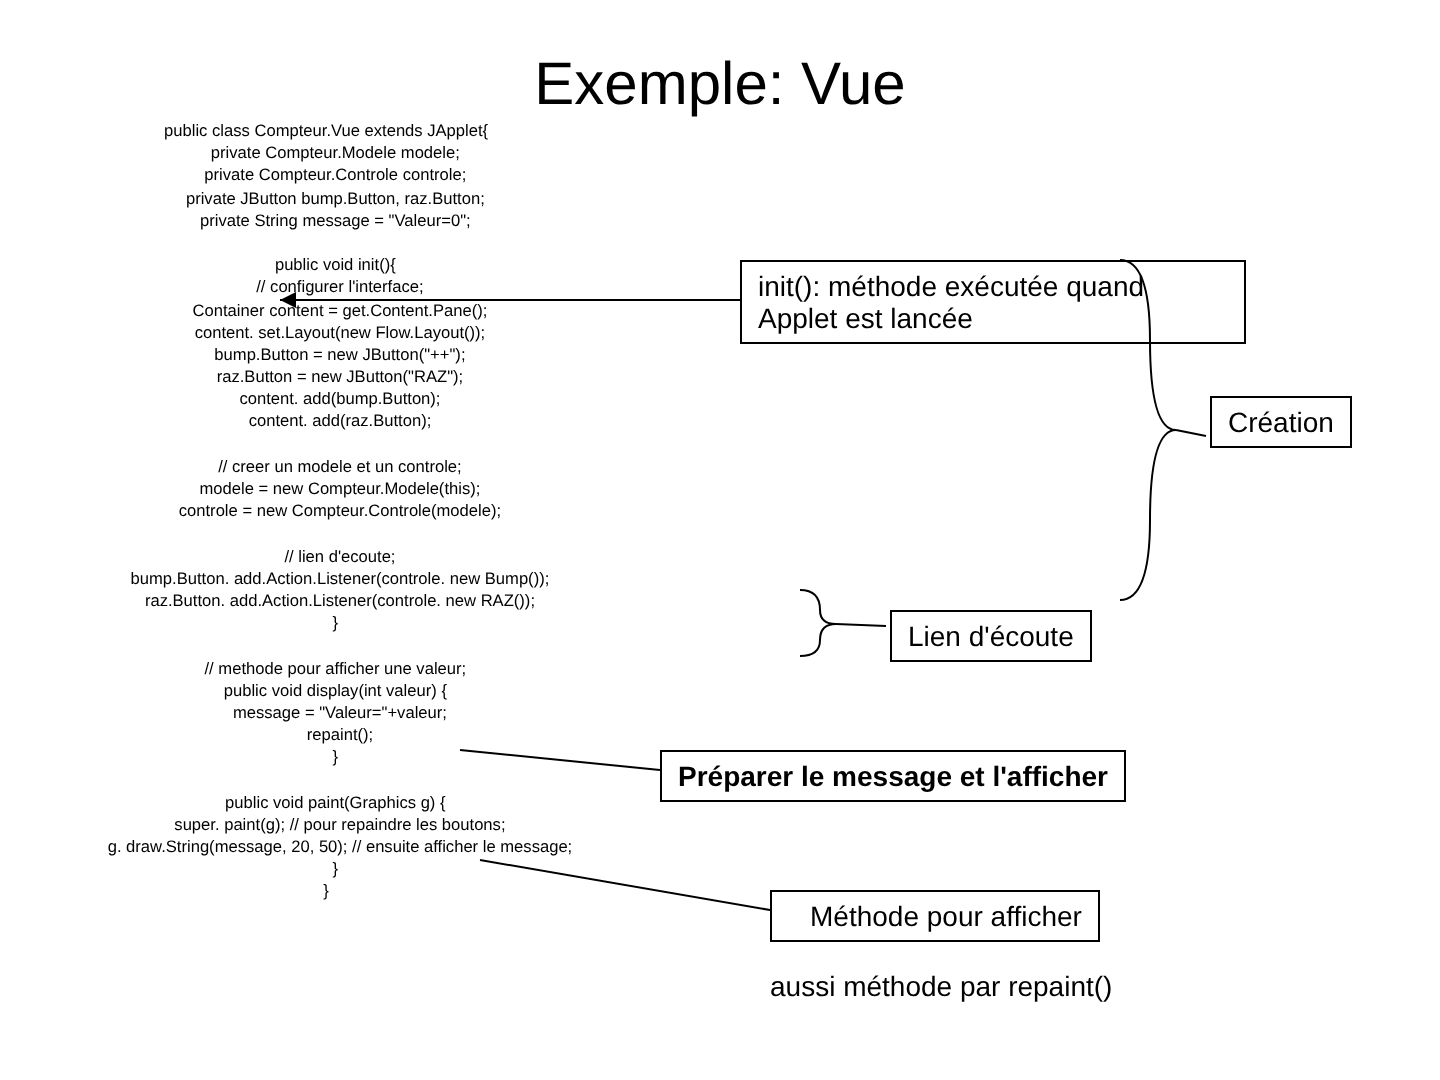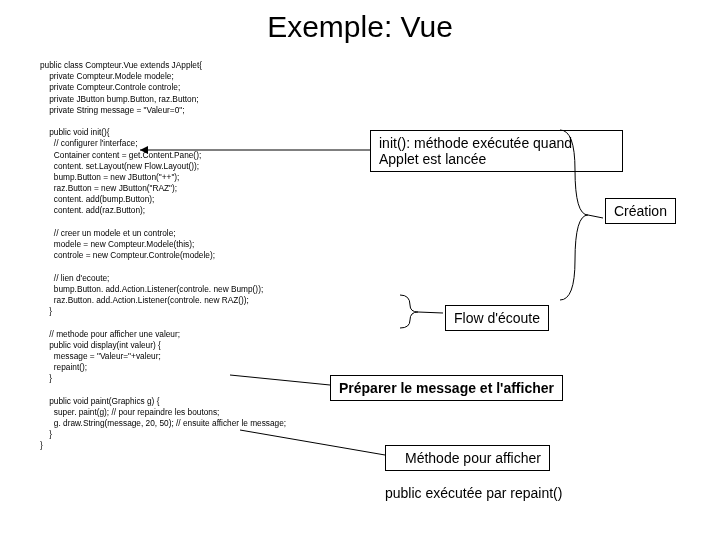--- a/index.html
+++ b/index.html
@@ -8,31 +8,32 @@
     width: 720px;
     height: 540px;
     font-family: Arial, sans-serif;
     background: #fff;
     position: relative;
     overflow: hidden;
   }
   .title {
     text-align: center;
     font-size: 30px;
-    margin-top: 10px;
+    margin-top: 26px;
     margin-bottom: 8px;
   }
   .code {
     position: absolute;
     left: 40px;
     top: 60px;
     font-size: 8.3px;
     line-height: 1.35;
     white-space: pre;
     font-family: Arial, sans-serif;
+    text-align: center;
   }
   .annot {
     position: absolute;
     font-size: 14px;
     background: #fff;
   }
   .box {
     border: 1px solid #000;
     padding: 4px 8px;
   }
@@ -84,27 +85,27 @@
       super. paint(g); // pour repaindre les boutons;
       g. draw.String(message, 20, 50); // ensuite afficher le message;
     }
 }</div>
 
 <div class="annot box" style="left:370px; top:130px; width:235px; white-space:pre-line;">init(): méthode exécutée quand
 Applet est lancée</div>
 
 <div class="annot box" style="left:605px; top:198px;">Création</div>
 
-<div class="annot box" style="left:445px; top:305px;">Flow d'écoute</div>
+<div class="annot box" style="left:445px; top:305px;">Lien d'écoute</div>
 
 <div class="annot box" style="left:330px; top:375px;font-weight:bold;">Préparer le message et l'afficher</div>
 
 <div class="annot box" style="left:385px; top:445px;padding-left:19px;">Méthode pour afficher</div>
 
-<div class="annot" style="left:385px; top:485px;">public exécutée par repaint()</div>
+<div class="annot" style="left:385px; top:485px;">aussi méthode par repaint()</div>
 
 <svg class="overlay">
 
   <line x1="370" y1="150" x2="140" y2="150" stroke="#000" stroke-width="1"></line>
   <polygon points="140,150 148,146 148,154" fill="#000"></polygon>
 
   <path d="M 560 130 Q 575 130 575 170 Q 575 215 588 215 Q 575 215 575 260 Q 575 300 560 300" fill="none" stroke="#000" stroke-width="1"></path>
   <line x1="588" y1="215" x2="603" y2="218" stroke="#000" stroke-width="1"></line>
 
   <path d="M 400 295 Q 410 295 410 305 Q 410 312 418 312 Q 410 312 410 320 Q 410 328 400 328" fill="none" stroke="#000" stroke-width="1"></path>

